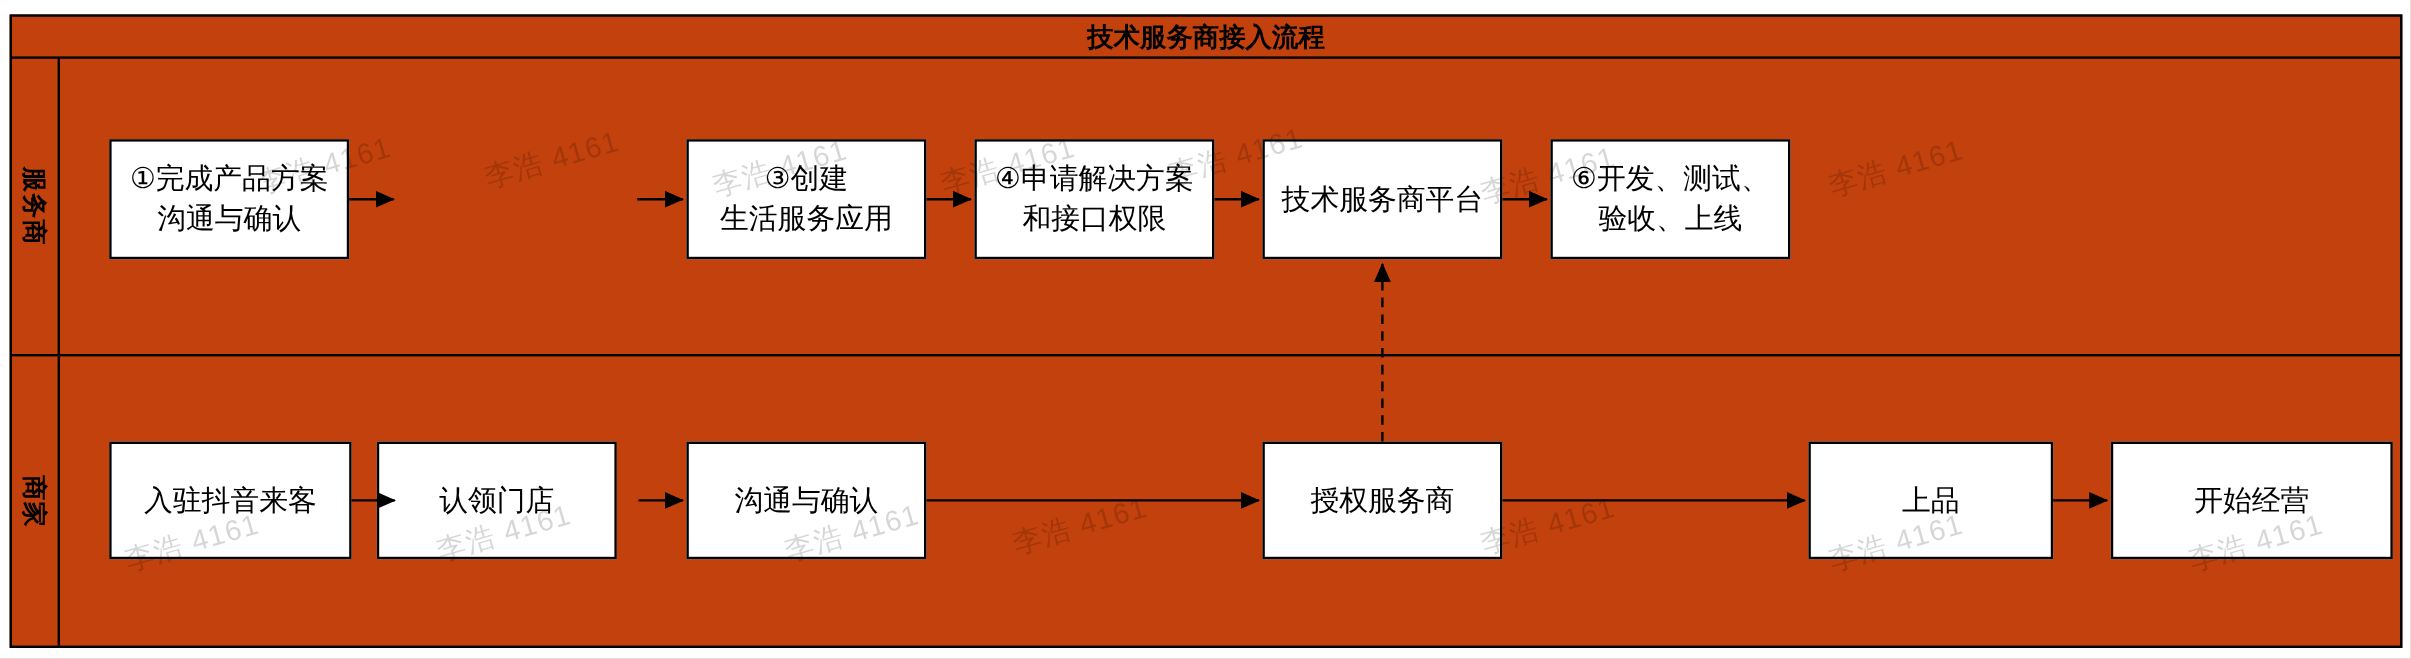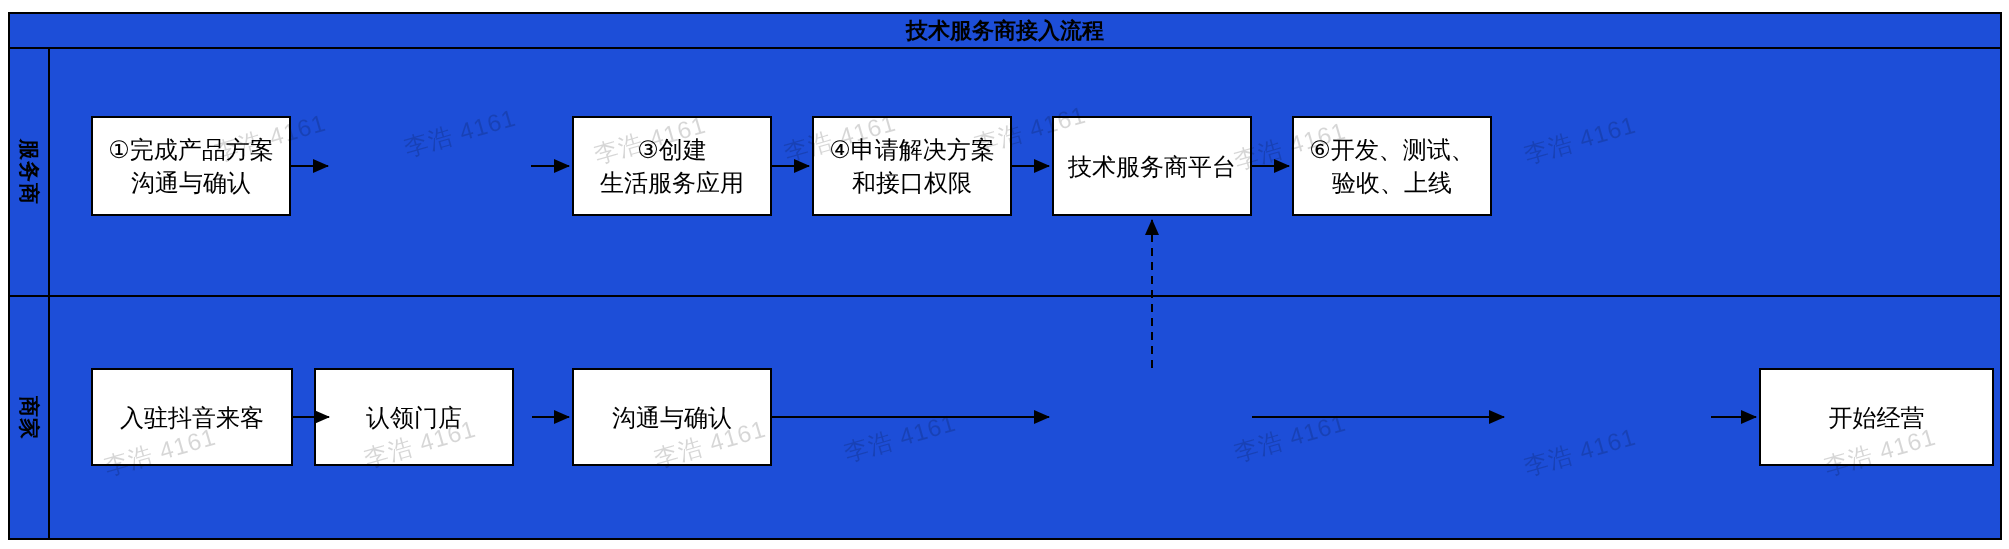--- a/index.html
+++ b/index.html
@@ -2,21 +2,21 @@
 <html><head>
 <meta charset="utf-8">
 <style>
   html,body { margin:0; padding:0; }
   body {
     width:2009px; height:549px; background:#ffffff; position:relative; overflow:hidden;
     font-family:"Liberation Sans","DejaVu Sans",sans-serif; color:#000;
   }
   .frame {
     position:absolute; left:8px; top:12px; width:1994px; height:528px;
-    border:2px solid #000; box-sizing:border-box; background:#1d4ed8;
+    border:2px solid #000; box-sizing:border-box; background:#c2410c;
   }
   .title-row {
     position:absolute; left:0; top:0; width:100%; height:35px;
     border-bottom:2px solid #000; box-sizing:border-box;
     display:flex; align-items:center; justify-content:center;
     font-size:22px; font-weight:bold;
   }
   .lane { position:absolute; left:0; width:100%; box-sizing:border-box; }
   .lane-provider { top:35px; height:248px; border-bottom:2px solid #000; }
   .lane-merchant { top:283px; height:241px; }
@@ -71,20 +71,22 @@
 和接口权限</div>
   <div class="node p-node" style="left:562px">③创建
 生活服务应用</div>
   <div class="node p-node" style="left:1042px">技术服务商平台</div>
   <div class="node p-node" style="left:1282px">⑥开发、测试、
 验收、上线</div>
 
   <div class="node m-node" style="left:81px;width:202px">入驻抖音来客</div>
   <div class="node m-node" style="left:304px">认领门店</div>
   <div class="node m-node" style="left:562px">沟通与确认</div>
+  <div class="node m-node" style="left:1042px">授权服务商</div>
+  <div class="node m-node" style="left:1497px;width:204px">上品</div>
   <div class="node m-node" style="left:1749px;width:235px">开始经营</div>
 
   <svg class="edges" viewBox="0 0 1990 524">
     <defs>
       <marker id="ah" markerUnits="userSpaceOnUse" markerWidth="16" markerHeight="14" refX="15" refY="7" orient="auto">
         <path d="M0,0 L16,7 L0,14 Z" fill="#000"></path>
       </marker>
     </defs>
 
     <line x1="281" y1="152" x2="318" y2="152" marker-end="url(#ah)"></line>

